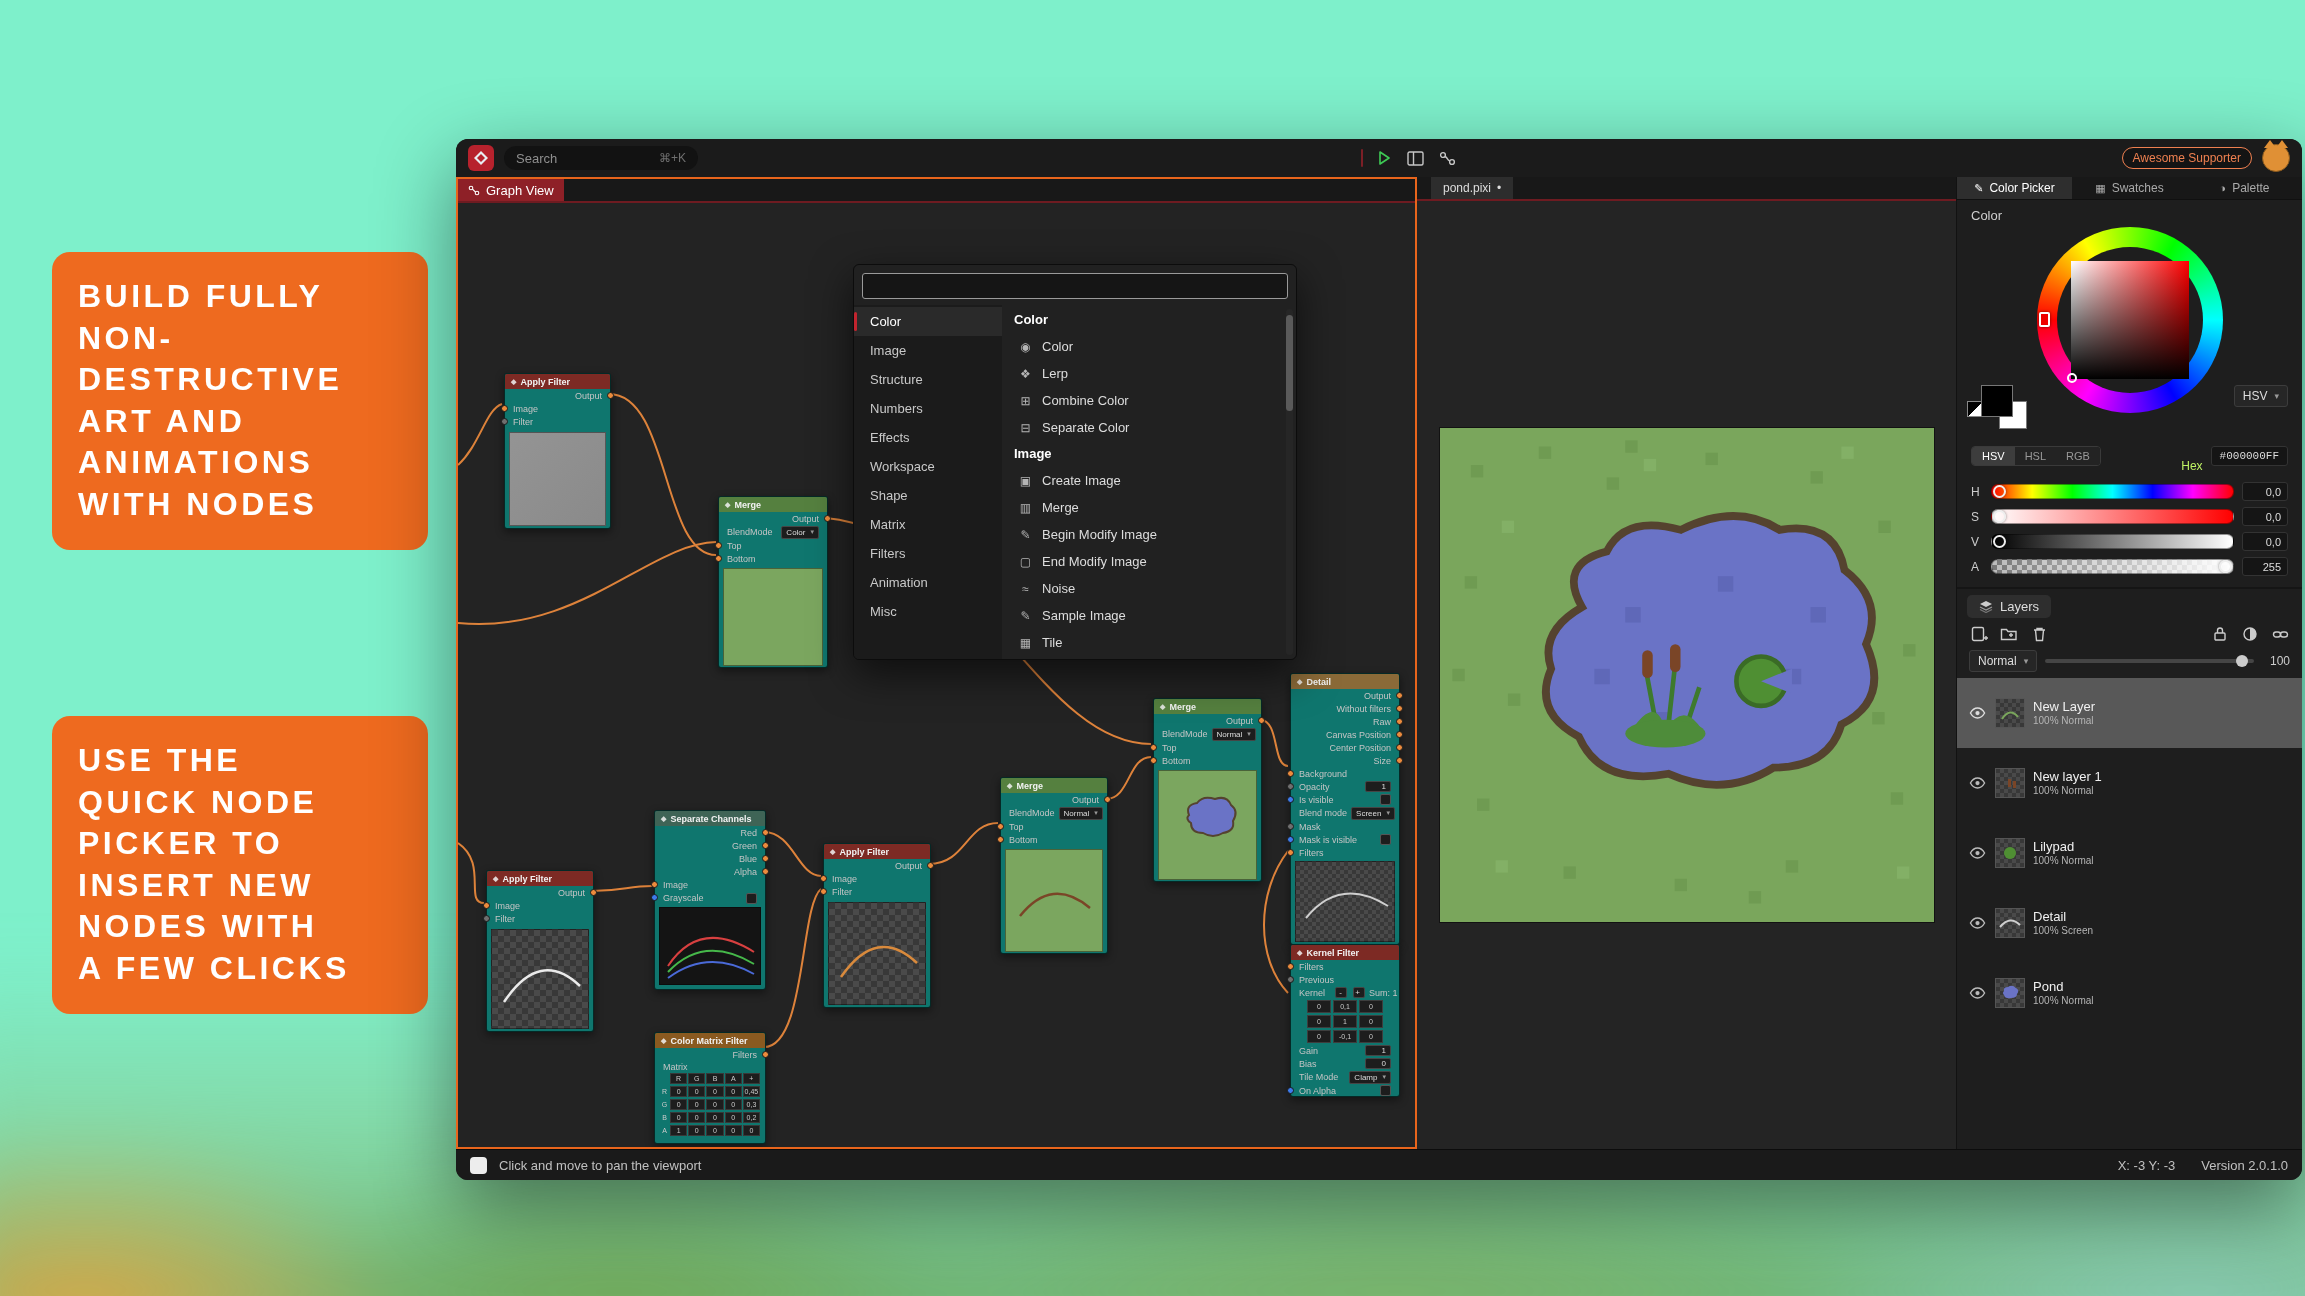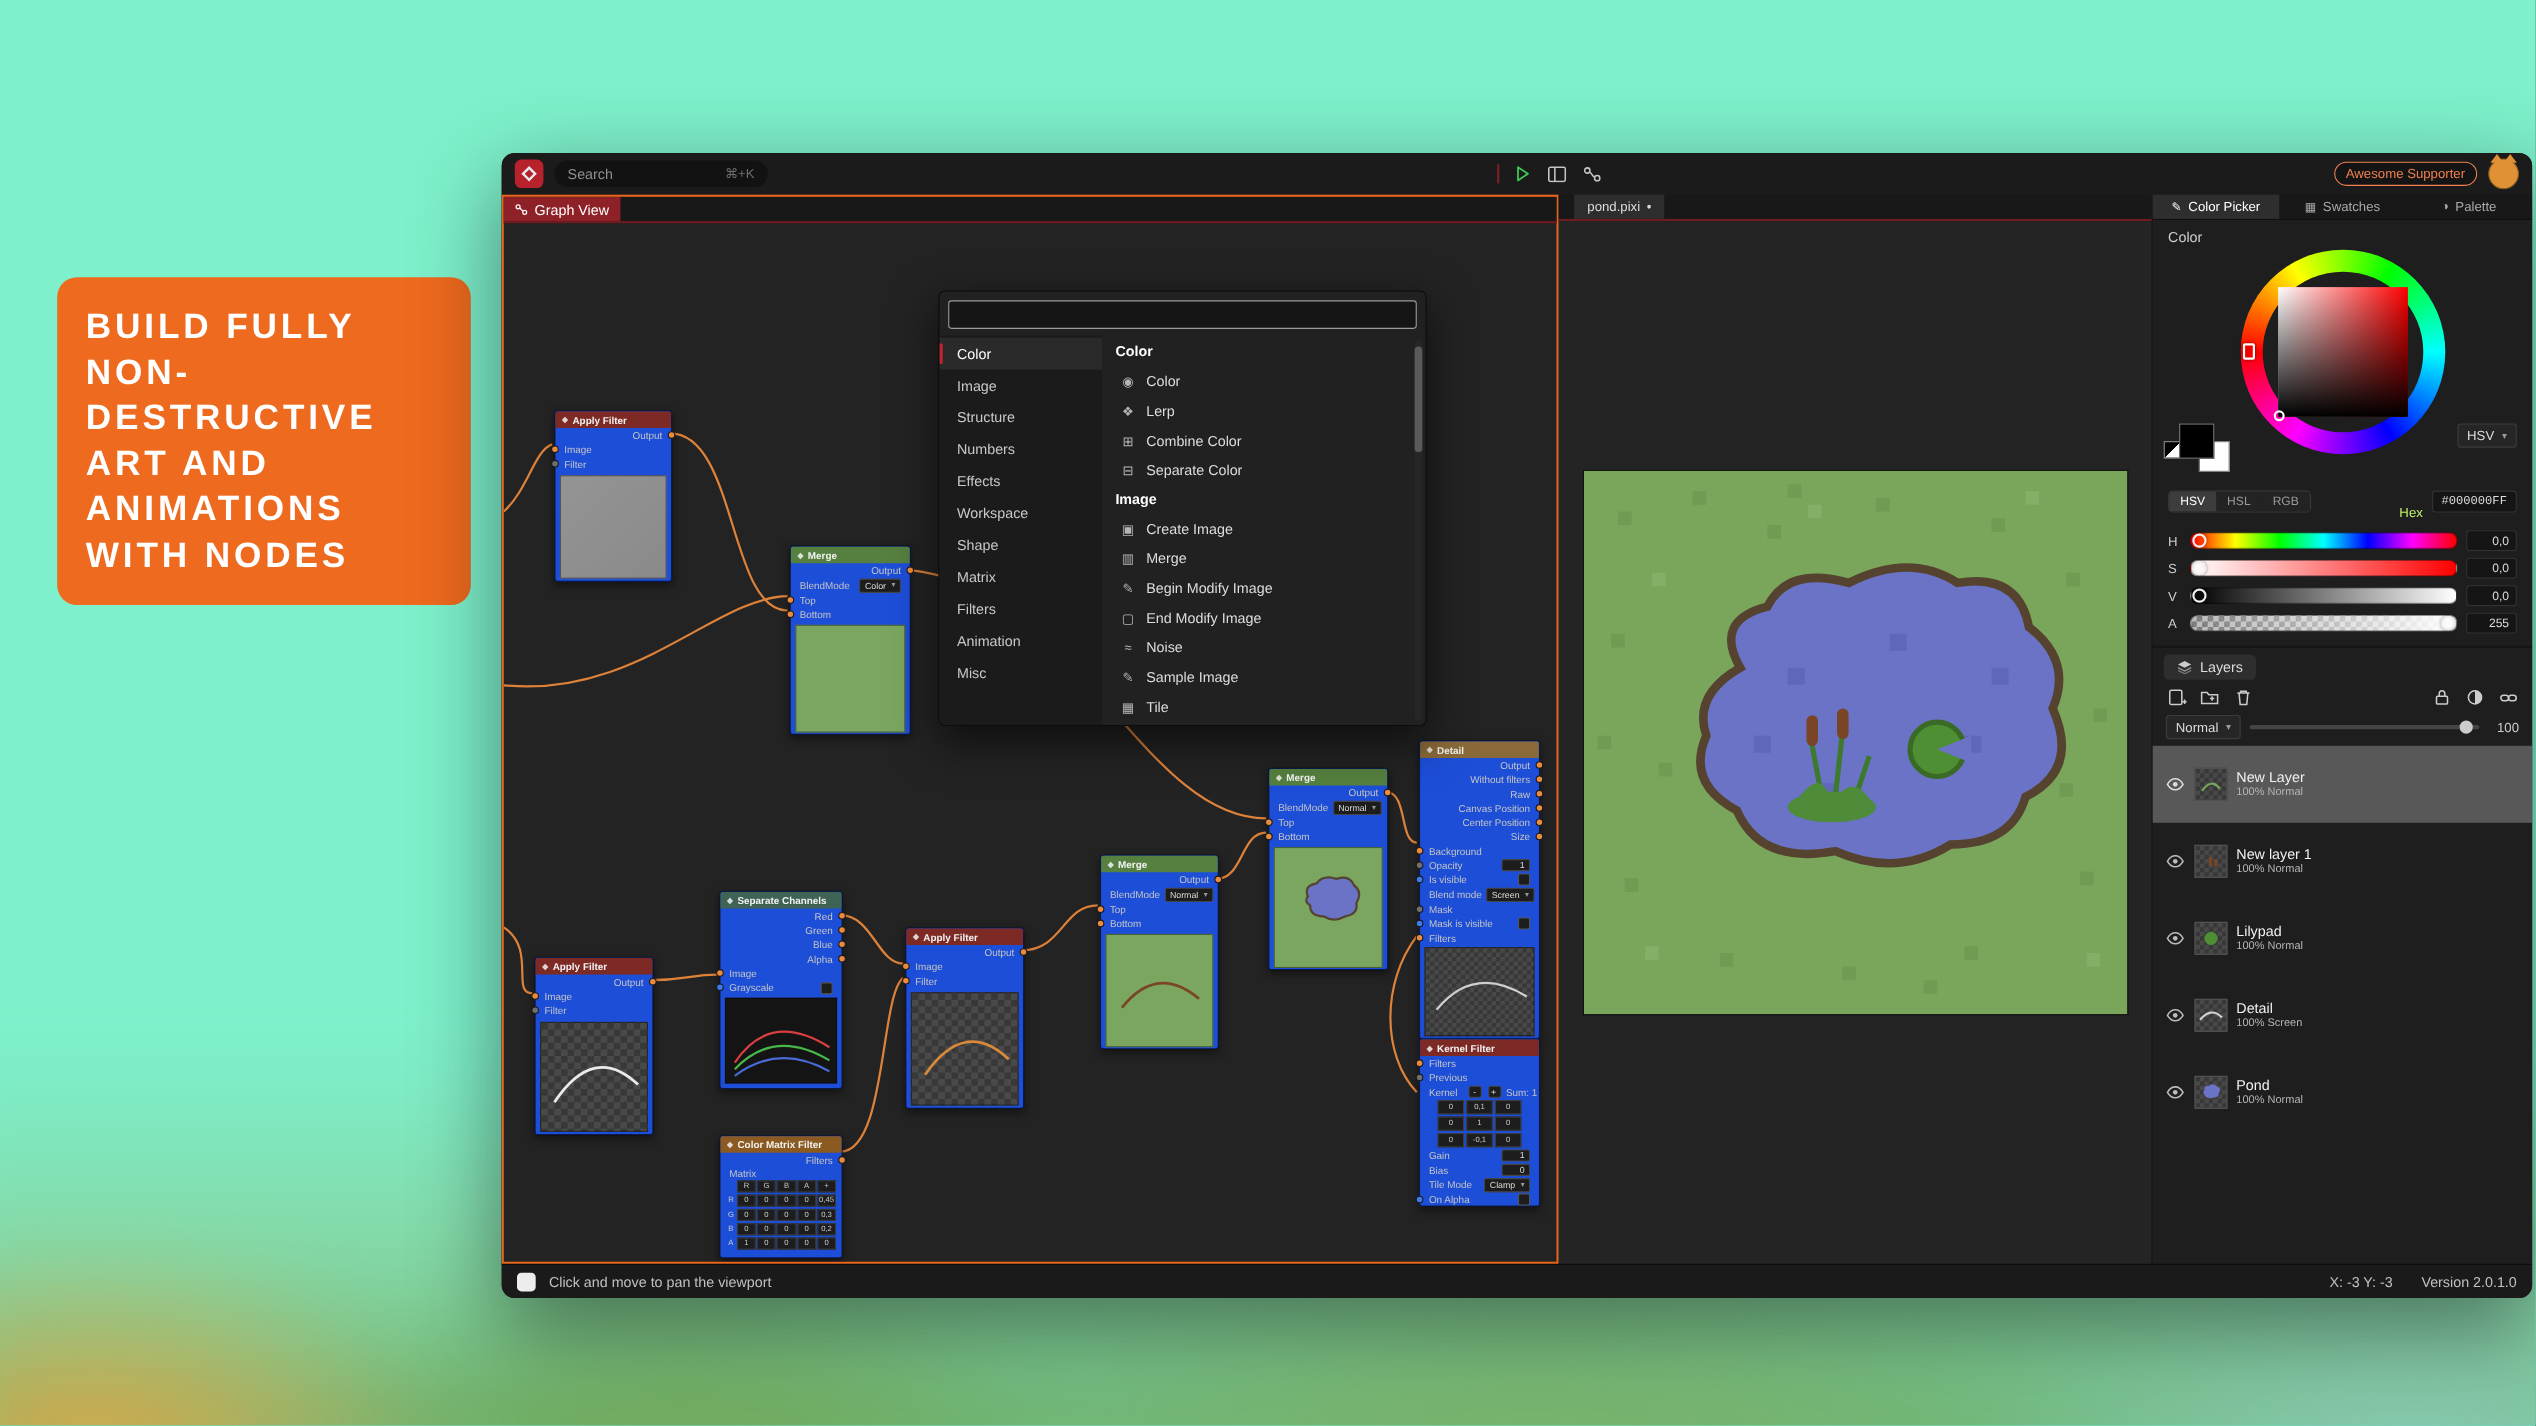--- a/index.html
+++ b/index.html
@@ -34,21 +34,21 @@
   .avatar::before{left:1px;} .avatar::after{right:1px;}
   
   .content{flex:1;display:flex;min-height:0;}
   
   .graph-view{width:961px;flex:0 0 auto;border:2px solid #e8651c;box-sizing:border-box;display:flex;flex-direction:column;background:#232323;}
   .tabbar{height:22px;background:#181818;border-bottom:2px solid #6e1b21;display:flex;align-items:flex-end;flex:0 0 auto;}
   .graph-tab{height:22px;background:#8e2027;color:#fff;font-size:13px;display:flex;align-items:center;gap:6px;padding:0 10px;}
   .graph-canvas{position:relative;flex:1;overflow:hidden;}
   .wires{position:absolute;left:0;top:0;z-index:0;}
   
-  .node{position:absolute;z-index:1;background:#1d4ed8;border:1px solid rgba(0,0,0,.65);border-radius:3px;box-shadow:0 3px 8px rgba(0,0,0,.45);box-sizing:border-box;font-size:9px;color:#c5c5c5;}
+  .node{position:absolute;z-index:1;background:#0f766e;border:1px solid rgba(0,0,0,.65);border-radius:3px;box-shadow:0 3px 8px rgba(0,0,0,.45);box-sizing:border-box;font-size:9px;color:#c5c5c5;}
   .nh{height:15px;display:flex;align-items:center;gap:4px;padding:0 6px;border-radius:2px 2px 0 0;color:#f2f2f2;font-weight:bold;font-size:9px;white-space:nowrap;overflow:hidden;}
   .nh .ni{font-size:7px;opacity:.85;}
   .nh.red{background:#7d2a24;} .nh.green{background:#55803f;} .nh.teal{background:#3f6456;} .nh.amber{background:#8a5a20;} .nh.gold{background:#8a6a38;}
   .prow{position:relative;height:13px;display:flex;align-items:center;padding:0 8px;gap:4px;white-space:nowrap;}
   .prow .lblr{margin-left:auto;}
   .dot{position:absolute;width:7px;height:7px;border-radius:50%;top:3px;border:1px solid #1a1a1a;box-sizing:border-box;}
   .dot.l{left:-4px;} .dot.r{right:-4px;}
   .dot.o{background:#ec8b3d;} .dot.b{background:#3d7bec;} .dot.g{background:#6f6f6f;}
   .msel{margin-left:auto;background:#1d1d1d;border:1px solid #454545;border-radius:2px;height:11px;display:flex;align-items:center;gap:5px;padding:0 4px;font-size:8px;color:#ddd;}
   .msel .car{font-size:7px;color:#999;}
@@ -149,20 +149,26 @@
 
 <div class="stage">
   <div class="bg-scene"></div>
 
   <div class="callout c1">BUILD FULLY
 NON-
 DESTRUCTIVE
 ART AND
 ANIMATIONS
 WITH NODES</div>
+  <div class="callout c2">USE THE
+QUICK NODE
+PICKER TO
+INSERT NEW
+NODES WITH
+A FEW CLICKS</div>
 
   <div class="app">
 
     <div class="topbar">
       <div class="logo">
         <svg width="16" height="16" viewBox="0 0 16 16">
             <path d="M8 1 L15 8 L8 15 L1 8 Z" fill="#e8eef2"></path>
             <path d="M8 4 L12 8 L8 12 L4 8 Z" fill="#b7222d"></path>
           </svg>
       </div>

